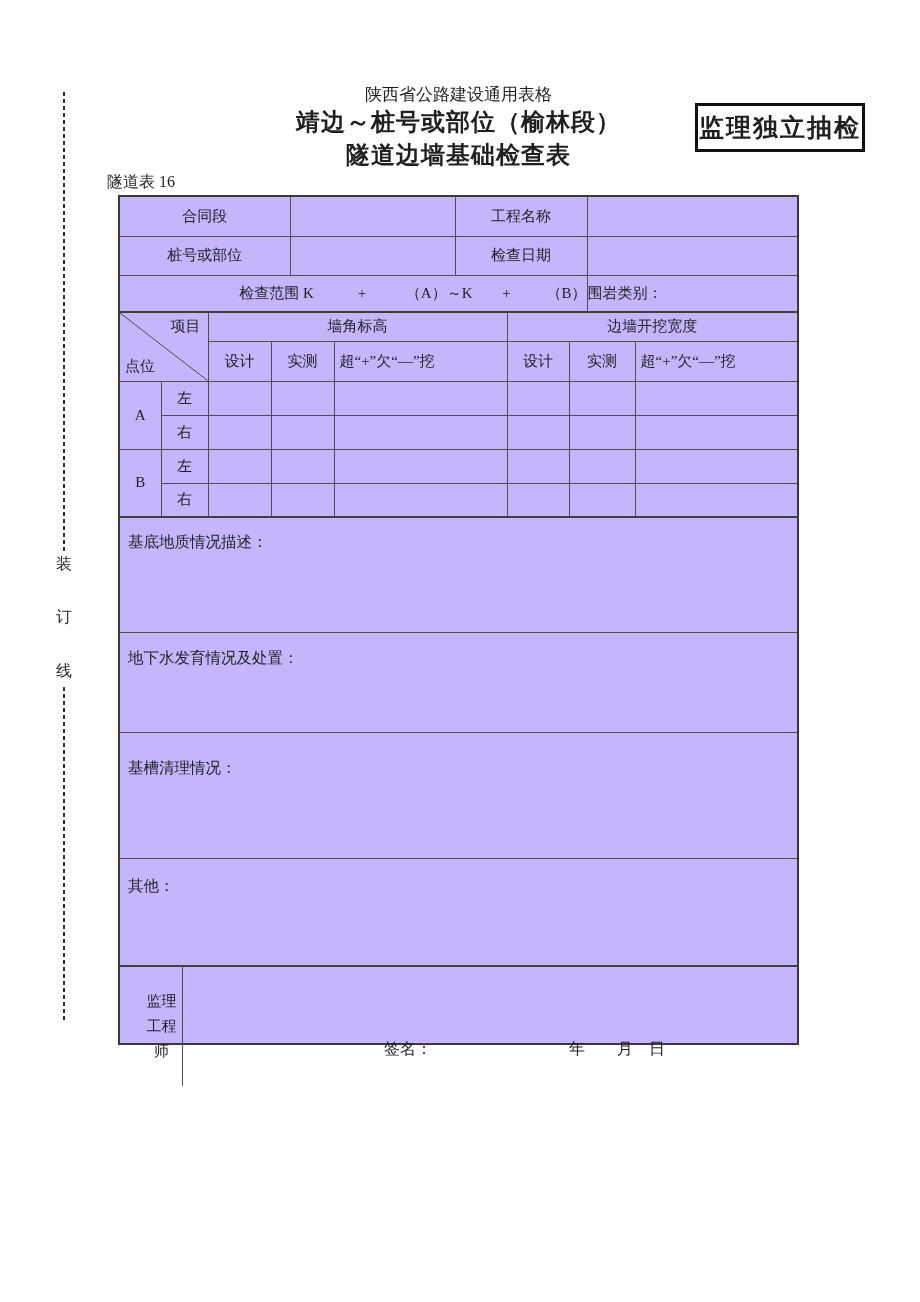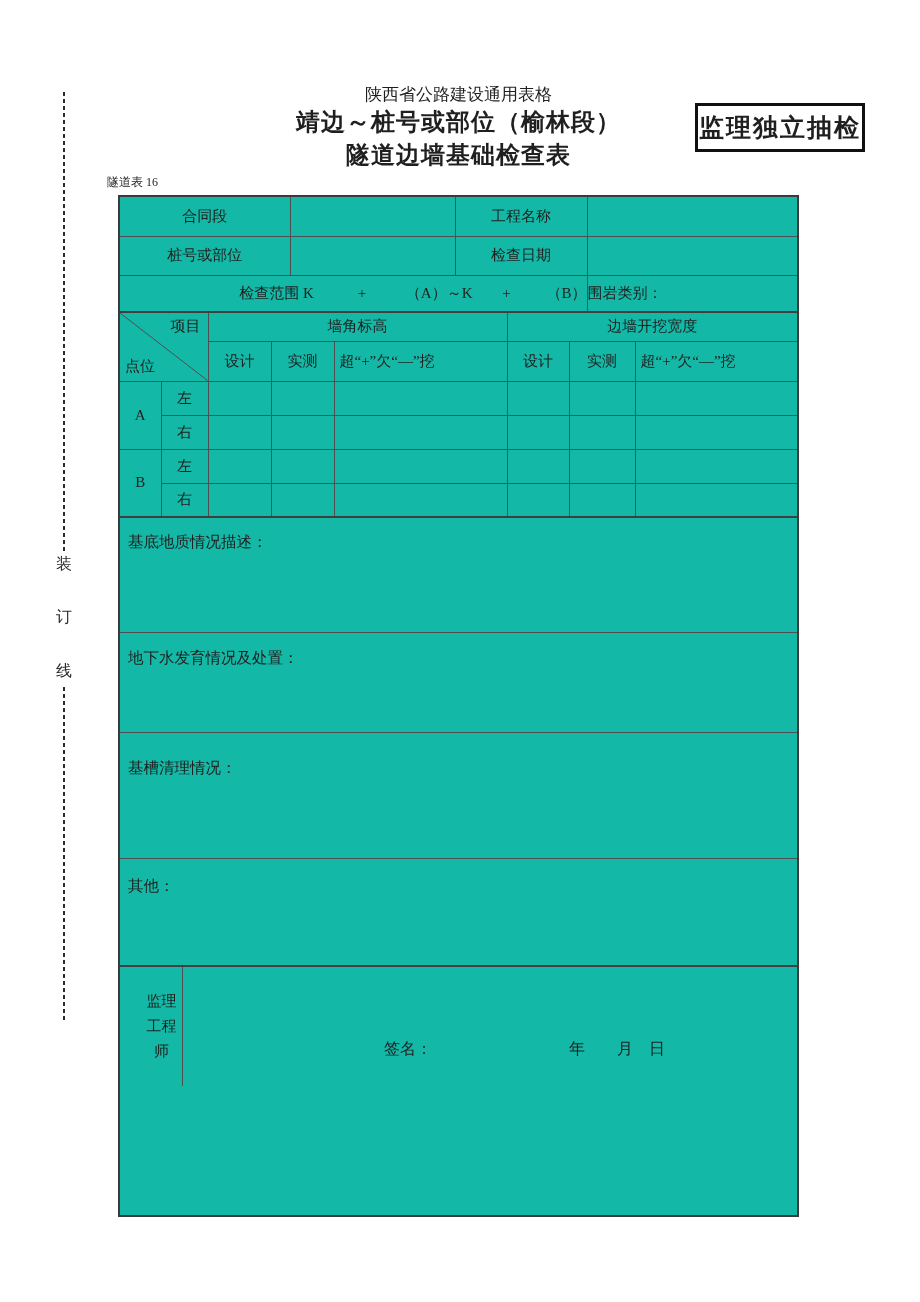--- a/index.html
+++ b/index.html
@@ -18,24 +18,24 @@
   
   .header { position:absolute; left:118px; top:84px; width:681px; text-align:center; }
   .cat { font-size:17px; line-height:22px; }
   .title { font-size:24px; line-height:33px; font-weight:bold; letter-spacing:1px; }
   .subtitle { font-size:24px; line-height:33px; font-weight:bold; letter-spacing:1px; }
   .stamp {
     position:absolute; left:695px; top:103px; width:170px; height:49px;
     border:3px solid #101010; display:flex; align-items:center; justify-content:center;
     font-size:25px; font-weight:bold; letter-spacing:2px; background:#fff;
   }
-  .form-no { position:absolute; left:107px; top:172px; font-size:12px; line-height:20px; }
-  
-  .form { position:absolute; left:118px; top:195px; width:681px; height:1022px;
-          border:2px solid #3a3a3a; background:#14b8a6; }
+  .form-no { position:absolute; left:107px; top:172px; font-size:16px; line-height:20px; }
+  
+  .form { position:absolute; left:118px; top:195px; width:681px; height:850px;
+          border:2px solid #3a3a3a; background:#c4b5fd; }
   .block { width:100%; overflow:hidden; }
   table { width:100%; height:100%; border-collapse:collapse; border:hidden; table-layout:fixed; }
   td { border:1px solid #4f4f4f; font-size:15px; text-align:center; vertical-align:middle; padding:0; }
   .b-info { height:114px; }
   .b-meas { height:205px; border-top:2px solid #3f3f3f; }
   .sec { border-top:1px solid #4f4f4f; position:relative; }
   .sec-1 { height:116px; border-top:2px solid #3f3f3f; }
   .sec-2 { height:100px; }
   .sec-3 { height:126px; }
   .sec-4 { height:107px; }

